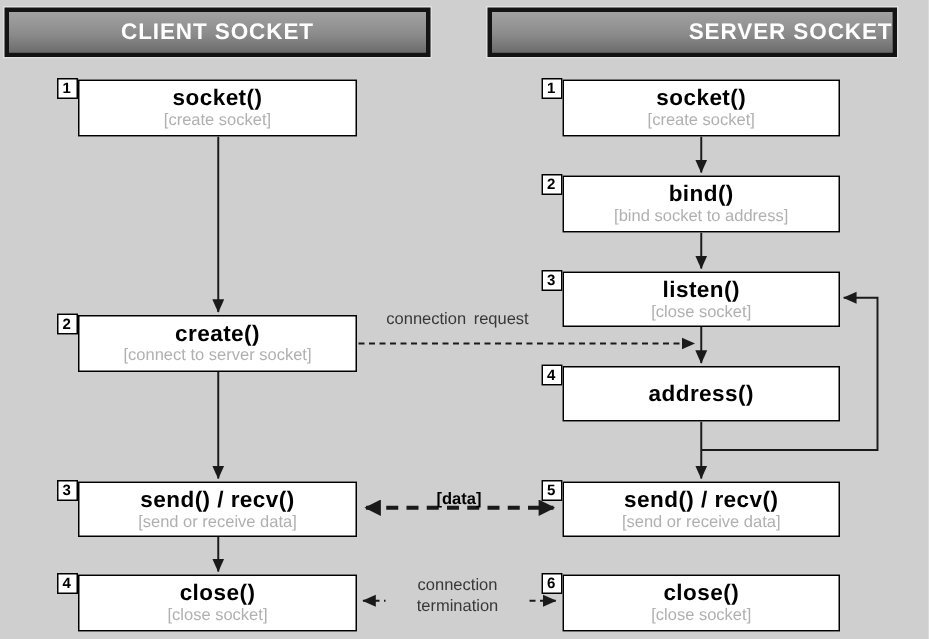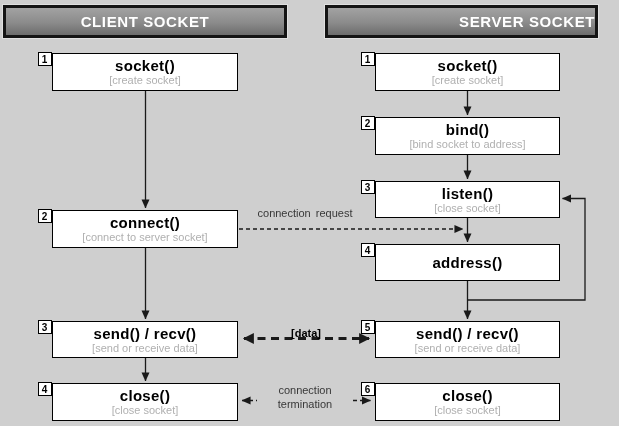--- a/index.html
+++ b/index.html
@@ -66,21 +66,21 @@
     <span>SERVER SOCKET</span>
   </div>
 
   <div class="box" style="left:52px;top:53px;width:186px;height:38px;">
     <span class="badge">1</span>
     <div class="title">socket()</div>
     <div class="subtitle">[create socket]</div>
   </div>
   <div class="box" style="left:52px;top:210px;width:186px;height:38px;">
     <span class="badge">2</span>
-    <div class="title">connect()</div>
+    <div class="title">create()</div>
     <div class="subtitle">[connect to server socket]</div>
   </div>
   <div class="box" style="left:52px;top:321px;width:186px;height:37px;">
     <span class="badge">3</span>
     <div class="title">send() / recv()</div>
     <div class="subtitle">[send or receive data]</div>
   </div>
   <div class="box" style="left:52px;top:383px;width:186px;height:38px;">
     <span class="badge">4</span>
     <div class="title">close()</div>

